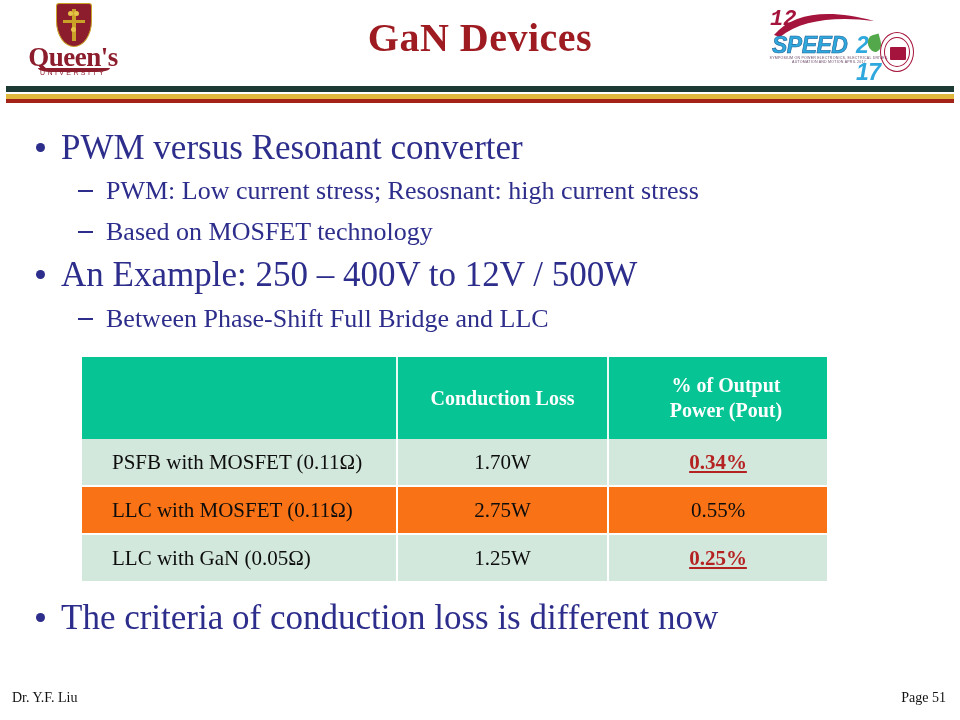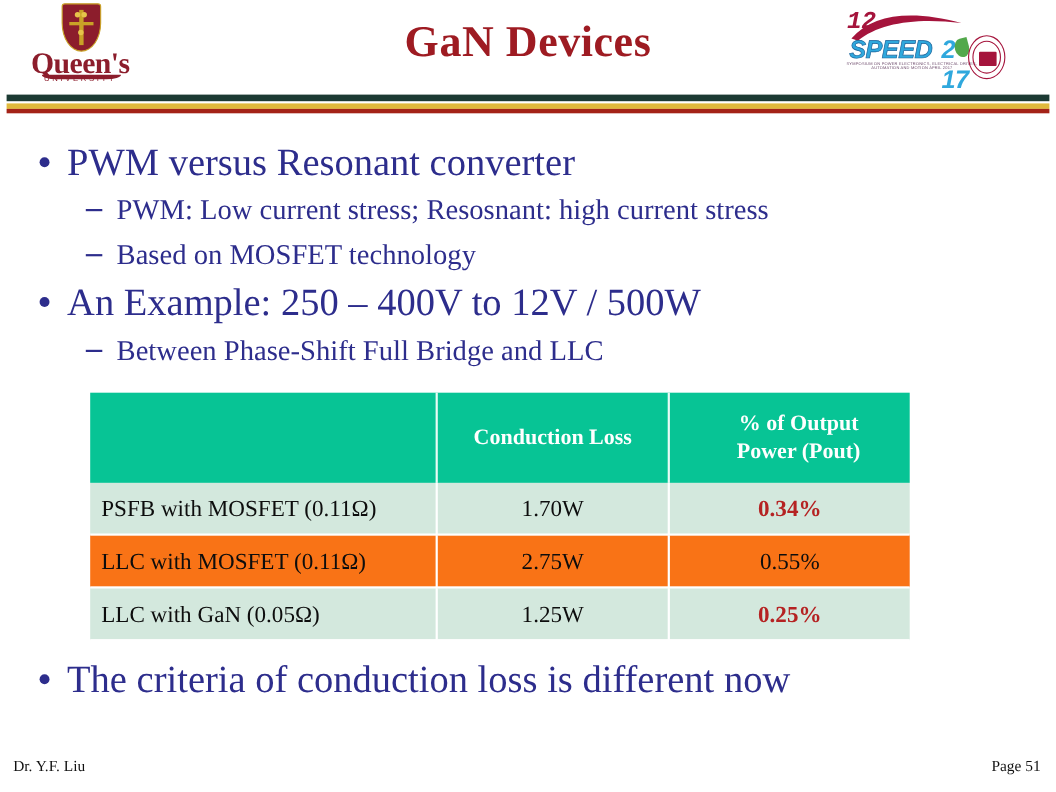--- a/index.html
+++ b/index.html
@@ -275,30 +275,31 @@
   #loss-table th.blank { }
 
   #loss-table td {
     font-family: "Liberation Serif", "DejaVu Serif", serif;
     font-size: 21px;
     color: #0d0d0d;
     height: 46px;
     vertical-align: middle;
     border-right: 2px solid #ffffff;
     border-bottom: 2px solid #ffffff;
-    padding: 0 10px;
+    padding: 0 30px;
   }
   #loss-table td:last-child { border-right: none; }
   #loss-table td.num { text-align: center; padding: 0; }
   #loss-table tr.shade td { background: #d3e8dd; }
   #loss-table tr.plain td { background: #f97316; }
   #loss-table td.pct-red {
     color: #b52222;
     font-weight: bold;
     text-align: center;
+    text-decoration: underline;
   }
   #loss-table td.pct-plain { text-align: center; }
 
   
   #footer-author {
     position: absolute;
     left: 12px; top: 690px;
     color: #111111;
     font-size: 14px;
     font-family: "Liberation Serif", "DejaVu Serif", serif;

